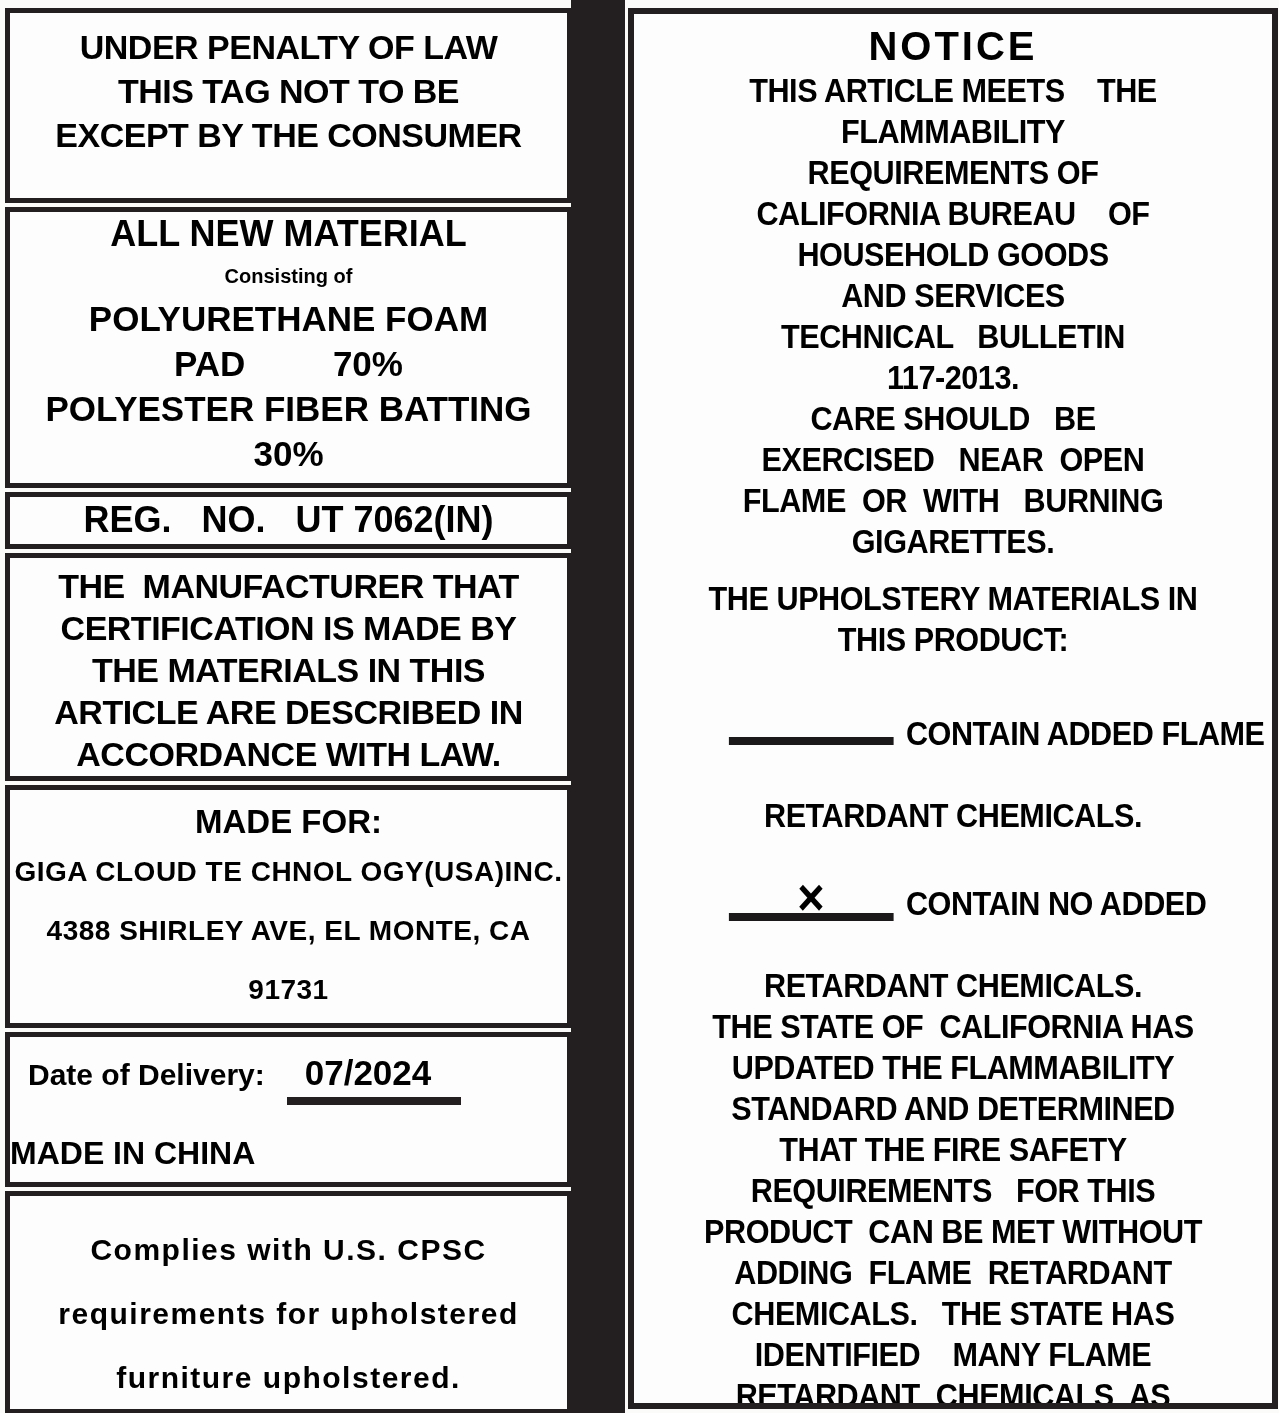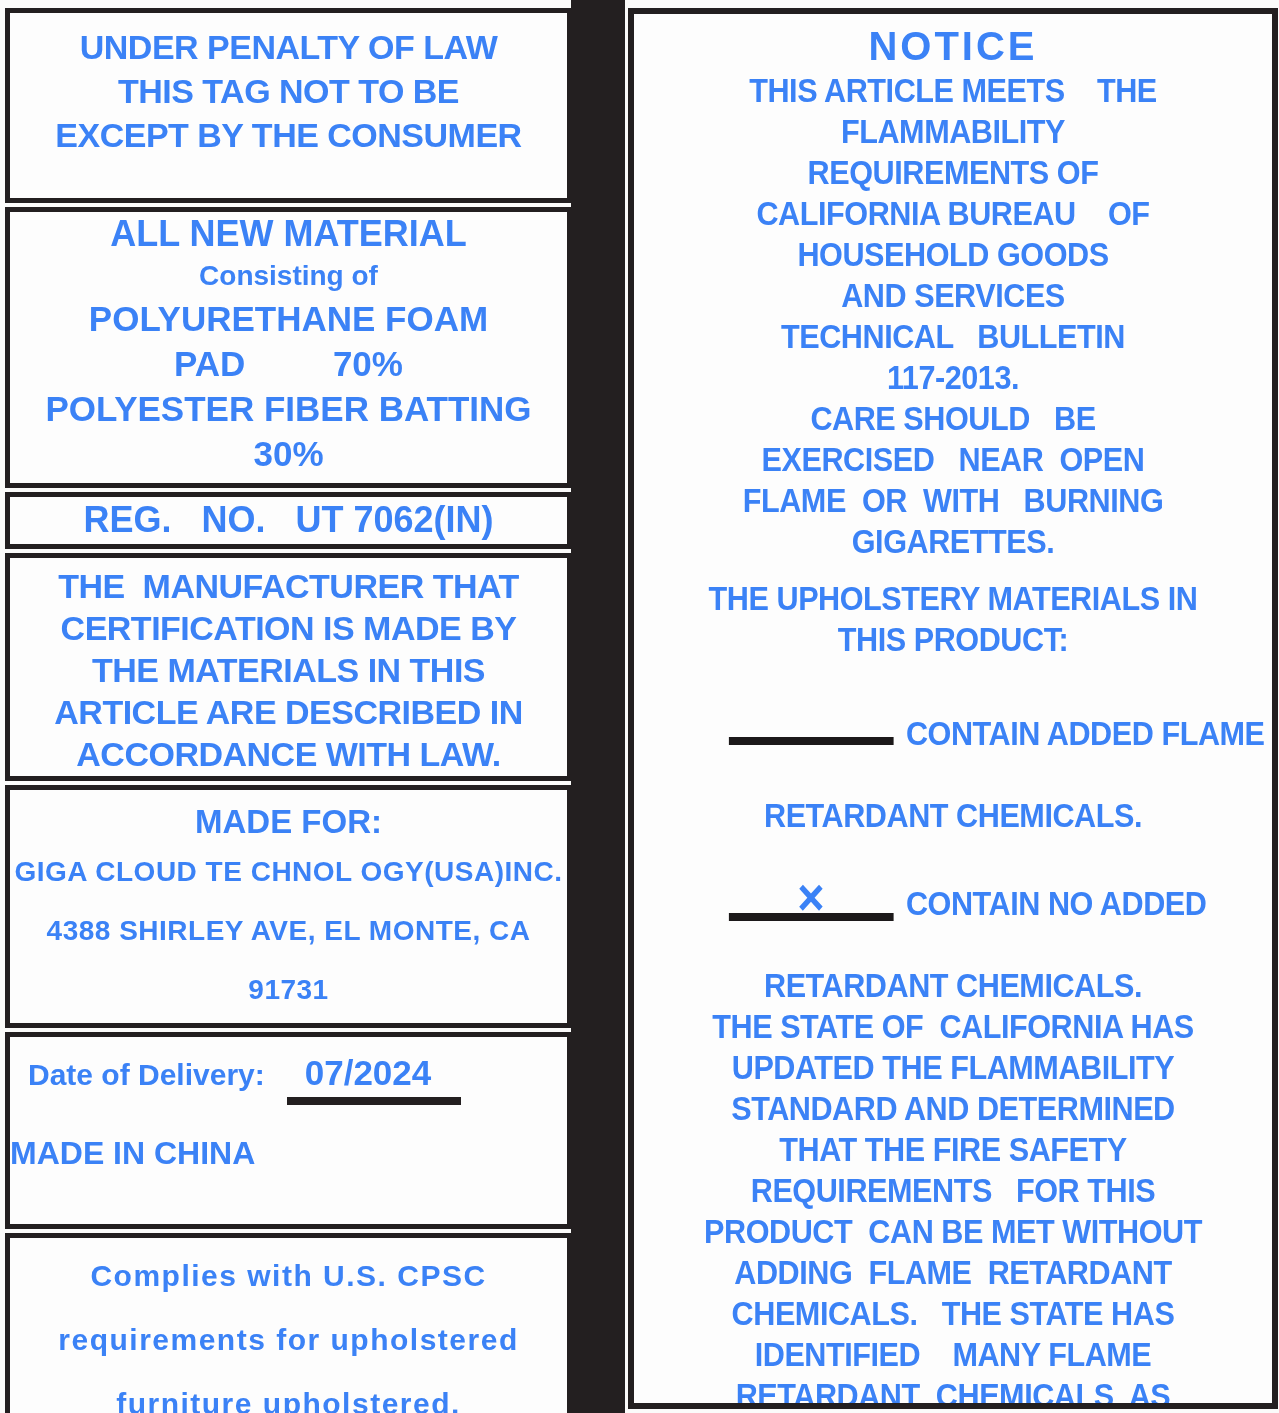--- a/index.html
+++ b/index.html
@@ -1,49 +1,49 @@
 <!DOCTYPE html>
 <html><head>
 <meta charset="utf-8">
 <style>
   html,body{margin:0;padding:0;background:#ffffff;}
   .canvas{
     position:relative;width:1279px;height:1413px;background:#fbfbfa;overflow:hidden;
-    font-family:"Liberation Sans","DejaVu Sans",sans-serif;font-weight:bold;color:#3b82f6;
+    font-family:"Liberation Sans","DejaVu Sans",sans-serif;font-weight:bold;color:#000000;
   }
   
   .divider{position:absolute;left:571px;top:0;width:54px;height:1413px;background:#231f20;}
   
   .left-col{position:absolute;left:5px;top:8px;width:567px;}
   .box{
     box-sizing:border-box;width:567px;margin-bottom:4px;background:#fdfdfd;
     border:5px solid #231f20;text-align:center;overflow:hidden;
   }
   .box .ln{white-space:pre;}
   .b1{height:195px;padding-top:12px;font-size:34px;letter-spacing:-0.5px;}
   .b1 .ln{line-height:44px;}
   .b2{height:281px;}
   .b2 .t1{font-size:36px;line-height:44px;}
-  .b2 .t2{font-size:28px;line-height:40px;}
+  .b2 .t2{font-size:20px;line-height:40px;}
   .b2 .ln{font-size:35px;line-height:45px;}
   .b3{height:57px;font-size:36px;line-height:45px;}
   .b3 .ln{white-space:pre;}
   .b4{height:228px;padding-top:7px;font-size:34px;letter-spacing:-0.5px;}
   .b4 .ln{line-height:42px;white-space:pre;}
   .b5{height:243px;}
   .b5 .t1{font-size:33px;line-height:40px;margin-top:12px;}
   .b5 .ln{font-size:28px;line-height:59px;letter-spacing:0.5px;}
-  .b6{height:197px;text-align:left;}
+  .b6{height:155px;text-align:left;}
   .b6 .row1{margin:16px 0 0 18px;font-size:30px;}
   .b6 .date-val{
     font-size:35px;margin-left:22px;display:inline-block;
     padding:0 30px 4px 18px;border-bottom:8px solid #231f20;
   }
   .b6 .row2{margin-top:30px;font-size:32px;}
-  .b7{height:223px;padding-top:6px;font-size:30px;letter-spacing:1.5px;}
+  .b7{height:223px;padding-top:22px;font-size:30px;letter-spacing:1.5px;}
   .b7 .ln{line-height:64px;}
   
   .notice{
     position:absolute;left:628px;top:8px;width:650px;height:1401px;box-sizing:border-box;
     background:#fdfdfd;border:6px solid #231f20;text-align:center;padding:8px 2px;overflow:hidden;
   }
   .notice .title{font-size:40px;line-height:48px;letter-spacing:3px;}
   .notice .ln{font-size:34px;line-height:41px;white-space:pre;transform:scaleX(0.9);transform-origin:50% 50%;letter-spacing:-0.5px;}
   .notice .gap{height:16px;}
   .opt-row{

